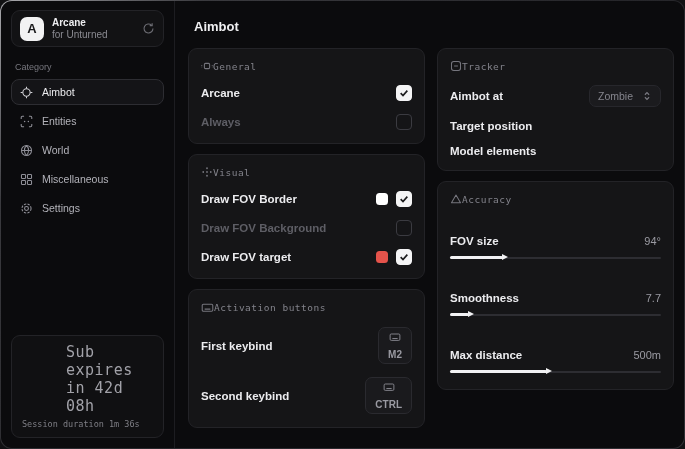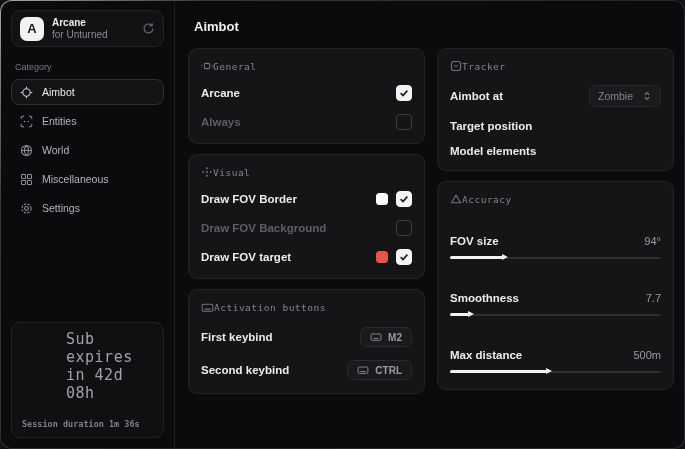--- a/index.html
+++ b/index.html
@@ -18,42 +18,42 @@
   .app-sub  { font-size:10px; color:#8a8a91; }
   .icon-btn { color:#6b6b72; display:flex; }
   .cat-label { margin:15px 4px 7px; font-size:9px; color:#77777e; }
   .nav { display:flex; flex-direction:column; gap:3px; }
   .nav-item { height:26px; display:flex; align-items:center; gap:9px; padding:0 8px; border-radius:8px; border:1px solid transparent; color:#b3b3ba; font-size:10.5px; cursor:pointer; }
   .nav-item .nicon { display:flex; color:#8e8e96; }
   .nav-item.active { border-color:#2d2d32; background:#141417; color:#ebebee; }
   .nav-item.active .nicon { color:#d5d5da; }
   .sb-footer { position:absolute; left:10px; right:10px; bottom:10px; border:1px solid #232327; border-radius:9px; background:#101012; padding:7px 10px 8px; }
   .sb-footer .l1 { font-family:"DejaVu Sans Mono", monospace; font-size:15px; color:#a2a2a9; letter-spacing:.5px;margin-left:44px; }
-  .sb-footer .l2 { font-family:"DejaVu Sans Mono", monospace; font-size:8.5px; color:#7f7f86; margin-top:17px;font-weight:bold; }
+  .sb-footer .l2 { font-family:"DejaVu Sans Mono", monospace; font-size:8.5px; color:#7f7f86; margin-top:4px; }
 
   
   .main { flex:1; padding:18px 14px 12px 13px; }
   .page-title { font-size:13px; font-weight:bold; color:#f0f0f2; margin:0 0 14px 6px; }
   .cols { display:flex; gap:12px; }
   .col { width:237px; display:flex; flex-direction:column; gap:10px; }
   .card { background:#151517; border:1px solid #232327; border-radius:9px; padding:11px 12px 13px; }
   .card-head { display:flex; align-items:center; color:#83838b; font-family:"DejaVu Sans Mono", monospace; font-size:9.5px; letter-spacing:.5px; }
   .card-head .cicon { display:flex; color:#75757d; }
   .row { margin-top:13px; display:flex; align-items:center; justify-content:space-between; }
   .row-label { font-size:11.5px; font-weight:bold; color:#ececef; }
   .row-label.muted { color:#5e5e65; }
   .right-group { display:flex; align-items:center; gap:8px; }
 
   .checkbox { width:16px; height:16px; border-radius:4px; border:1px solid #3b3b41; background:transparent; display:flex; align-items:center; justify-content:center; cursor:pointer; }
   .checkbox.checked { background:#f4f4f5; border-color:#f4f4f5; color:#1b1b1d; }
   .checkbox svg { display:none; }
   .checkbox.checked svg { display:block; }
   .swatch { width:12px; height:12px; border-radius:3.5px; cursor:pointer; }
 
-  .keybind { display:flex; align-items:center; gap:6px; background:#1a1a1d; border:1px solid #2a2a2f; border-radius:7px; padding:3px 9px; color:#9a9aa2; font-size:10px; font-weight:bold; cursor:pointer; }
+  .keybind { display:flex; align-items:center; gap:6px; background:#1a1a1d; border:1px solid #2a2a2f; border-radius:7px; padding:3px 9px; color:#9a9aa2; font-size:10px; font-weight:bold; cursor:pointer;flex-direction:column; }
   .keybind .kicon { display:flex; color:#84848c; }
 
   .dropdown { display:flex; align-items:center; gap:9px; background:#1b1b1e; border:1px solid #27272c; border-radius:7px; padding:4px 8px; color:#85858d; font-size:10.5px; cursor:pointer; }
   .dropdown .dicon { display:flex; color:#7a7a82; }
 
   .slider-row { margin-top:30px; }
   .slider-top { display:flex; align-items:center; justify-content:space-between; }
   .slider-value { font-size:11px; color:#9b9ba3; }
   .slider { position:relative; height:9px; margin-top:6px; cursor:pointer; }
   .slider .track { position:absolute; left:0; right:0; top:3.5px; height:2px; background:#2d2d32; border-radius:2px; }

